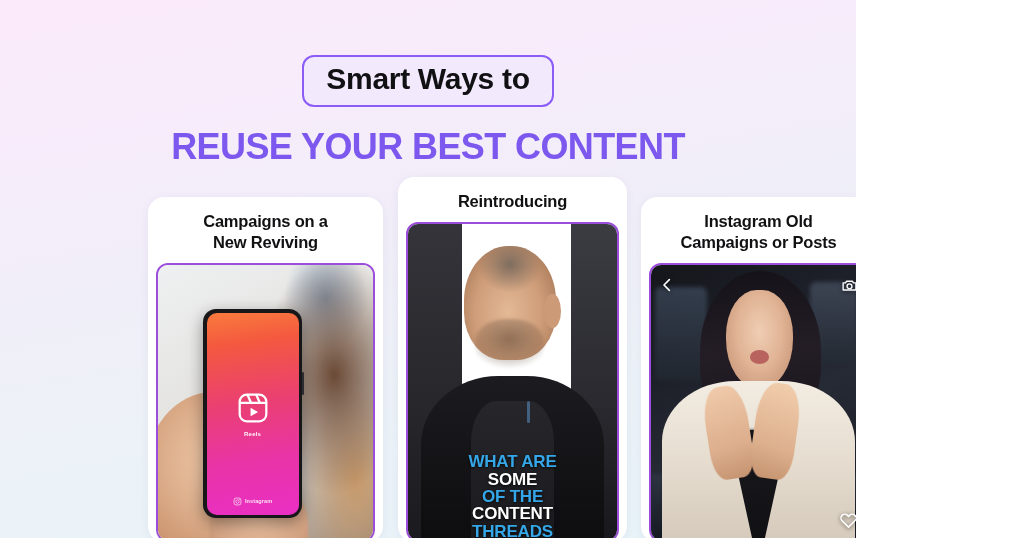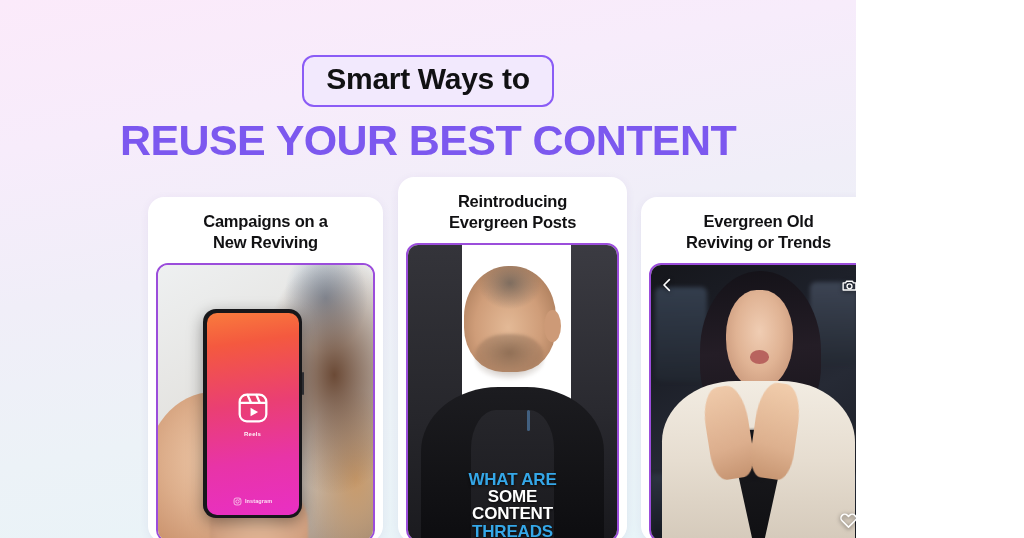--- a/index.html
+++ b/index.html
@@ -29,23 +29,23 @@
     border-radius:12px;
     background:#f2e9fd;
     color:#111113;
     font-size:30px;
     font-weight:600;
     letter-spacing:-0.3px;
     line-height:1.15;
   }
 
   .headline {
-    margin-top:10px;
+    margin-top:20px;
     color:#7c58ef;
-    font-size:43px;
+    font-size:36px;
     font-weight:800;
     letter-spacing:-0.6px;
     line-height:1.1;
     white-space:nowrap;
   }
 
   
   .cards { position:absolute; top:0; left:0; width:1024px; height:538px; }
 
   .card {
@@ -359,46 +359,46 @@
               </div>
             </div>
           </div>
         </div>
       </div>
     </div>
 
     <div class="card card-2">
       <div class="card-title">
         <span>Reintroducing</span><br>
-        <span>Evergreen Posts</span>
       </div>
       <div class="media">
         <div class="photo2">
           <div class="p2-wall"></div>
           <div class="p2-wall-r"></div>
           <div class="p2-body"></div>
           <div class="p2-shirt"></div>
           <div class="p2-head"></div>
           <div class="p2-ear"></div>
           <div class="p2-beard"></div>
           <div class="p2-lapel"></div>
           <div class="captions">
             <div class="cap-line cap-blue">WHAT ARE</div>
             <div class="cap-line cap-white">SOME</div>
+            <div class="cap-line cap-blue">OF THE</div>
             <div class="cap-line cap-white">CONTENT</div>
             <div class="cap-line cap-blue">THREADS</div>
           </div>
         </div>
       </div>
     </div>
 
     <div class="card card-3">
       <div class="card-title">
-        <span>Evergreen Old</span><br>
-        <span>Reviving or Trends</span>
+        <span>Instagram Old</span><br>
+        <span>Campaigns or Posts</span>
       </div>
       <div class="media">
         <div class="photo3">
           <div class="p3-bg-l"></div>
           <div class="p3-bg-r"></div>
           <div class="p3-bg-b"></div>
           <div class="p3-hair"></div>
           <div class="p3-face"></div>
           <div class="p3-lips"></div>
           <div class="p3-blazer"></div>

